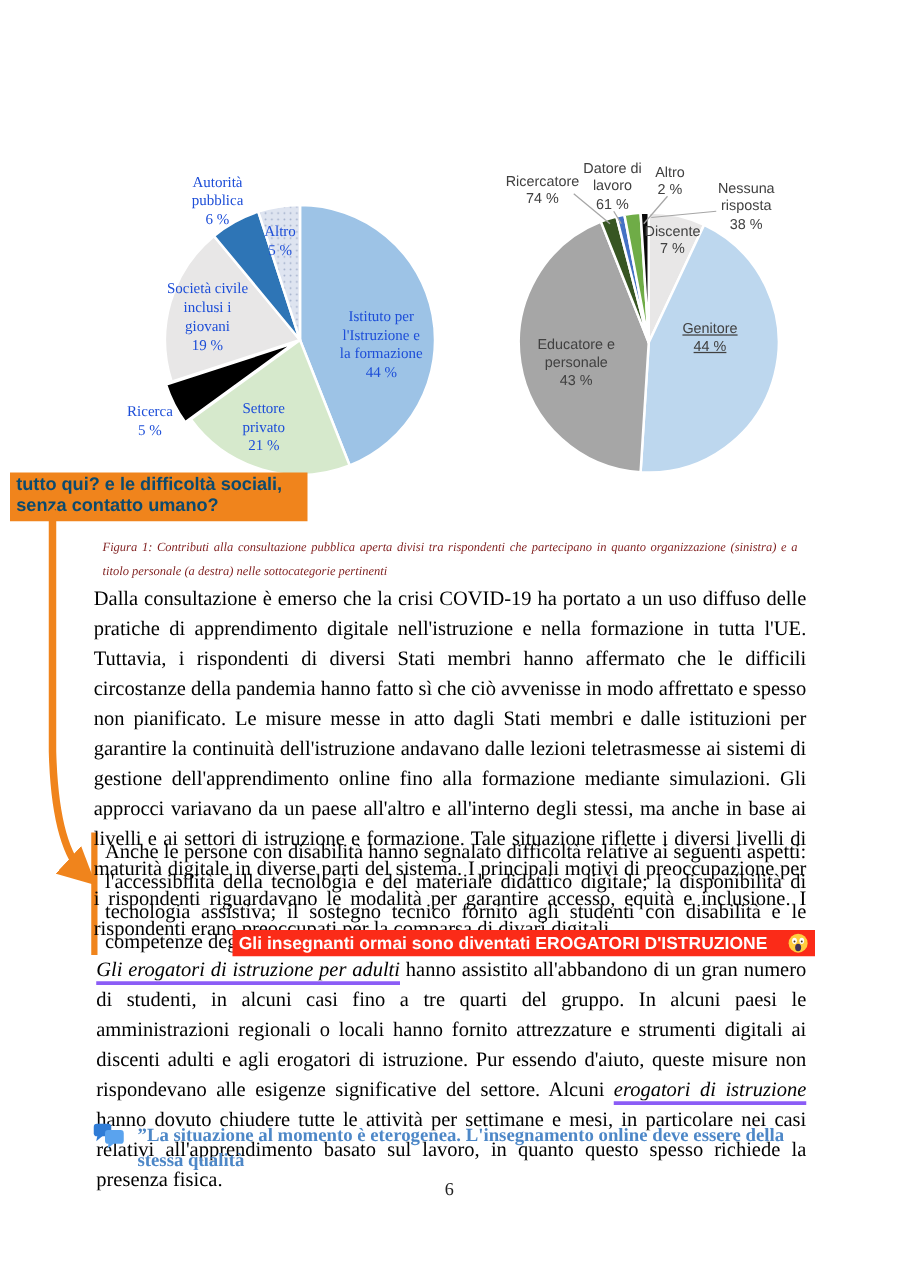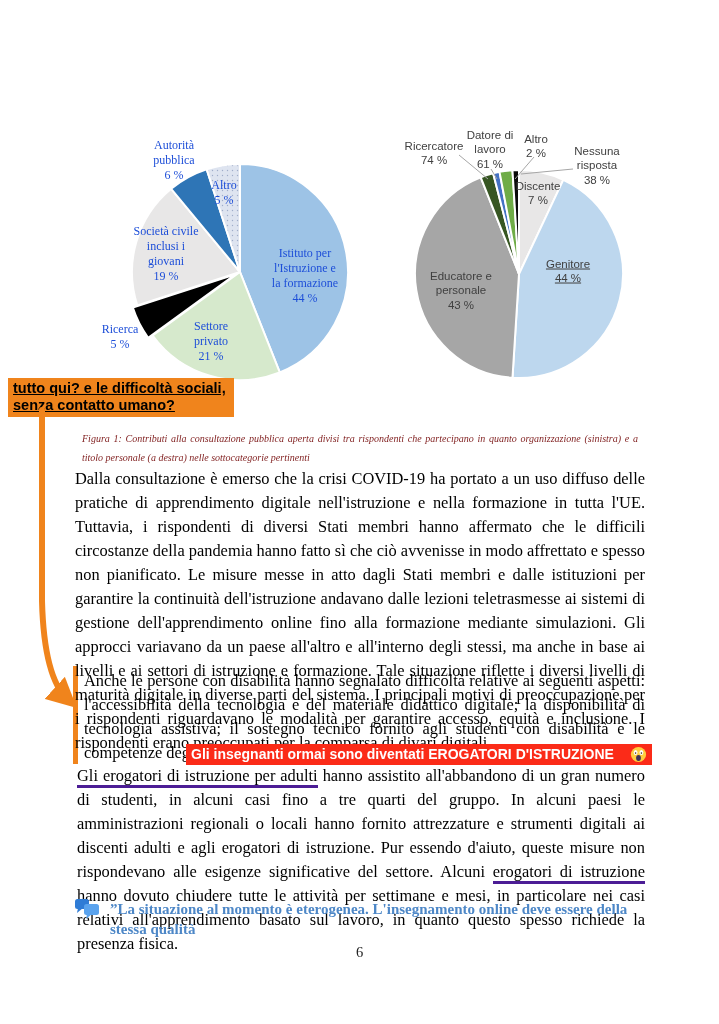--- a/index.html
+++ b/index.html
@@ -9,28 +9,28 @@
 
   
   .chart{position:absolute;}
   .chart svg{position:absolute;left:0;top:0;}
   .pie-label{position:absolute;transform:translate(-50%,-50%);text-align:center;
              white-space:pre-line;font-size:12px;line-height:1.26;color:#1d4ed8;}
   .chart-right .pie-label{font-family:"Liberation Sans",sans-serif;font-size:11.5px;color:#404040;}
   .leader-svg{position:absolute;left:0;top:0;pointer-events:none;}
 
   
-  .orange-note{position:absolute;left:8px;top:378px;background:#f0841c;color:#000000;
+  .orange-note{position:absolute;left:8px;top:378px;background:#f0841c;color:#0c4a6e;
                font-family:"Liberation Sans",sans-serif;font-weight:bold;font-size:14.5px;
-               line-height:1.17;padding:2px 8px 3px 5px;white-space:pre-line;text-decoration:underline;}
+               line-height:1.17;padding:2px 20px 3px 5px;white-space:pre-line;}
   .orange-bar{position:absolute;left:73px;top:666px;width:5px;height:98px;background:#f0841c;}
   .red-banner{position:absolute;left:186px;top:744px;height:21px;background:#fb2b18;
               color:#ffffff;font-family:"Liberation Sans",sans-serif;font-weight:bold;
               font-size:14px;line-height:21px;padding:0 5px;display:flex;align-items:center;gap:16px;white-space:nowrap;}
-  .u-red{border-bottom:3px solid #4c1d95;}
+  .u-red{border-bottom:3px solid #8b5cf6;font-style:italic;}
 
   
   .caption{position:absolute;left:82px;top:430px;width:556px;font-style:italic;
            font-size:10px;line-height:18.5px;text-align:justify;color:#7f1d1d;}
   .body-par{position:absolute;text-align:justify;font-size:16.4px;line-height:24px;color:#000000;}
   #p1{left:75px;top:467px;width:570px;}
   #p2{left:84px;top:669px;width:561px;}
   #p3{left:77px;top:764px;width:568px;}
   .quote-text{position:absolute;left:110px;top:899px;width:535px;color:#4d87c7;
               font-weight:bold;font-size:15px;line-height:20px;}

